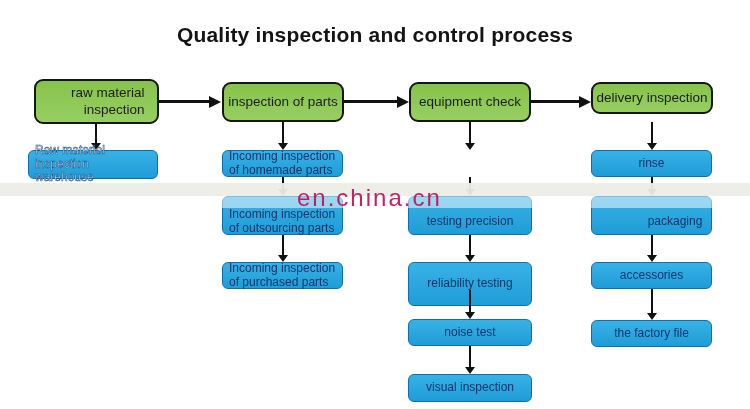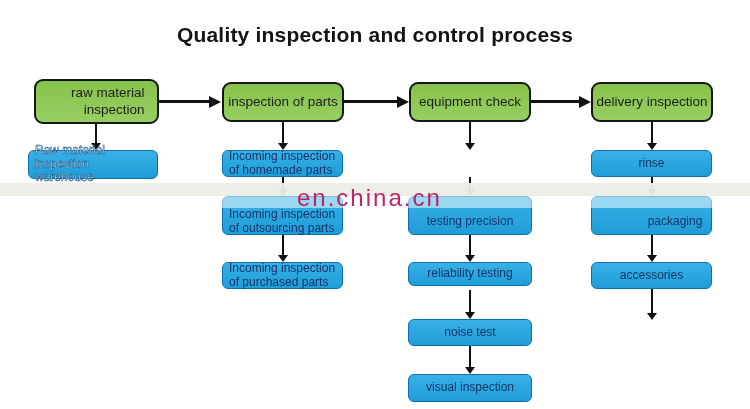--- a/index.html
+++ b/index.html
@@ -59,21 +59,21 @@
 <body>
 
 <div class="stage">
 
   <div class="title">Quality inspection and control process</div>
 
   <div class="gbox leftalign" style="left:34px;top:79px;width:125px;height:45px;">raw material
 inspection</div>
   <div class="gbox" style="left:409px;top:82px;width:122px;height:40px;">equipment check</div>
   <div class="gbox" style="left:222px;top:82px;width:122px;height:40px;">inspection of parts</div>
-  <div class="gbox" style="left:591px;top:82px;width:122px;height:40px;">delivery inspection</div>
+  <div class="gbox" style="left:591px;top:82px;width:122px;height:32px;">delivery inspection</div>
 
   <div class="harrow" style="left:159px;top:100px;width:50px;"></div>
   <div class="harrow" style="left:344px;top:100px;width:53px;"></div>
   <div class="harrow" style="left:531px;top:100px;width:48px;"></div>
 
   <div class="varrow" style="left:95px;top:124px;height:19px;"></div>
   <div class="bbox pale leftalign" style="left:28px;top:150px;width:130px;height:29px;">Raw material inspection
 warehouse</div>
 
   <div class="varrow" style="left:282px;top:122px;height:21px;"></div>
@@ -83,31 +83,32 @@
   <div class="bbox leftalign row2" style="left:222px;top:196px;width:121px;height:39px;">Incoming inspection
 of outsourcing parts</div>
   <div class="varrow" style="left:282px;top:235px;height:20px;"></div>
   <div class="bbox leftalign" style="left:222px;top:262px;width:121px;height:27px;">Incoming inspection
 of purchased parts</div>
 
   <div class="varrow" style="left:469px;top:122px;height:21px;"></div>
   <div class="varrow" style="left:469px;top:177px;height:12px;"></div>
   <div class="bbox row2" style="left:408px;top:196px;width:124px;height:39px;">testing precision</div>
   <div class="varrow" style="left:469px;top:235px;height:20px;"></div>
-  <div class="bbox" style="left:408px;top:262px;width:124px;height:24px;">reliability testing</div>
+  <div class="bbox" style="left:408px;top:262px;width:124px;height:44px;">reliability testing</div>
   <div class="varrow" style="left:469px;top:290px;height:22px;"></div>
   <div class="bbox" style="left:408px;top:319px;width:124px;height:27px;">noise test</div>
   <div class="varrow" style="left:469px;top:346px;height:21px;"></div>
   <div class="bbox" style="left:408px;top:374px;width:124px;height:28px;">visual inspection</div>
 
   <div class="varrow" style="left:651px;top:122px;height:21px;"></div>
   <div class="bbox" style="left:591px;top:150px;width:121px;height:27px;">rinse</div>
   <div class="varrow" style="left:651px;top:177px;height:12px;"></div>
   <div class="bbox row2" style="left:591px;top:196px;width:121px;height:39px;padding-left:47px;">packaging</div>
   <div class="varrow" style="left:651px;top:235px;height:20px;"></div>
   <div class="bbox" style="left:591px;top:262px;width:121px;height:27px;">accessories</div>
   <div class="varrow" style="left:651px;top:289px;height:24px;"></div>
+  <div class="bbox" style="left:591px;top:320px;width:121px;height:27px;">the factory file</div>
 
   <div class="band-gray"></div>
   <div class="band-white"></div>
   <div class="wm-text">en.china.cn</div>
 
 </div>
 
 </body></html>

